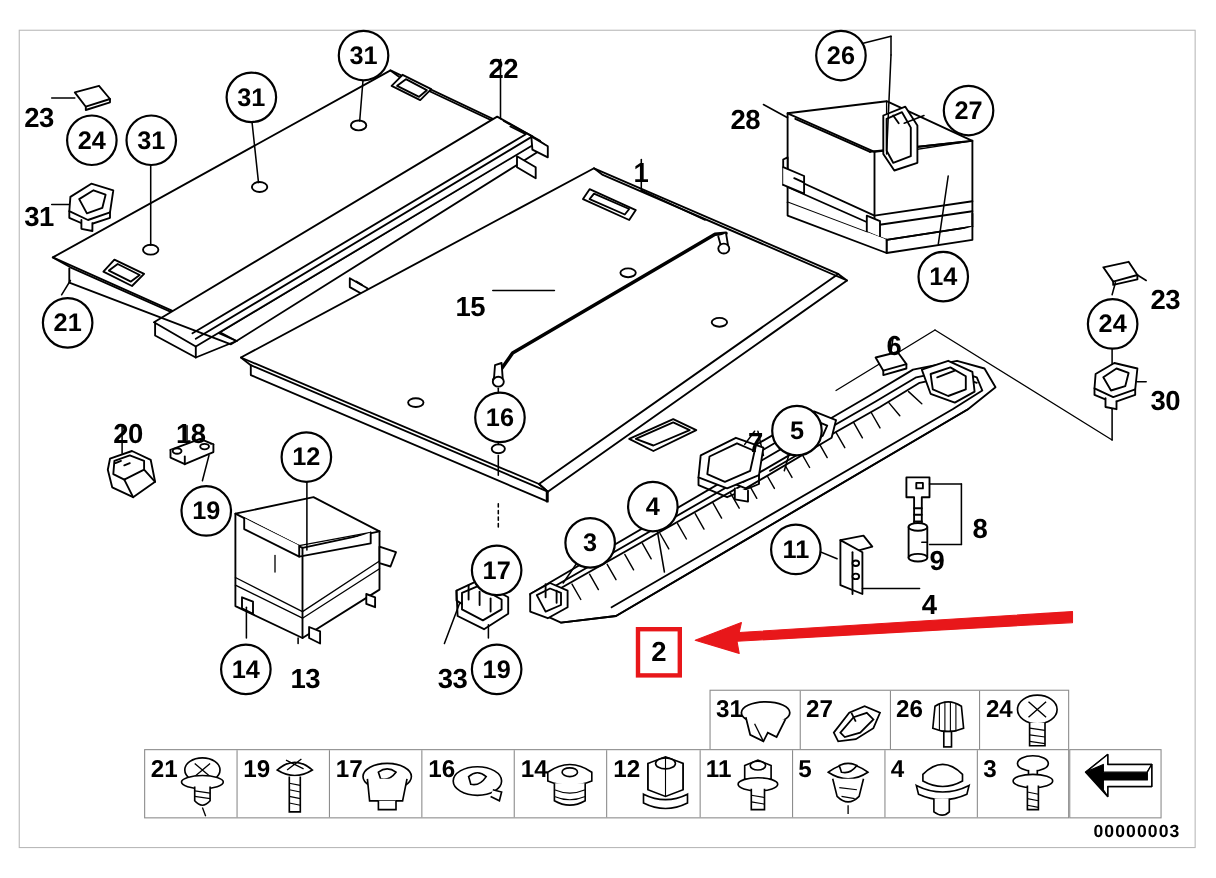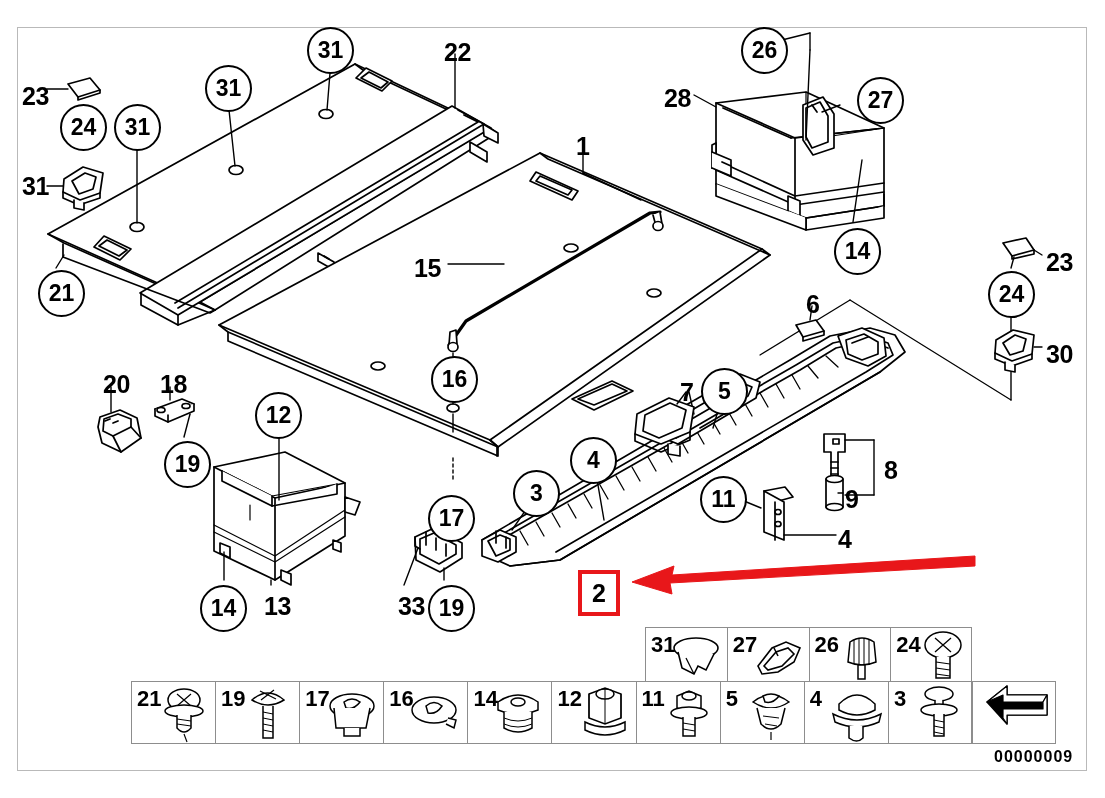--- a/index.html
+++ b/index.html
@@ -1,21 +1,21 @@
 <!DOCTYPE html>
 <html><head>
 <meta charset="utf-8">
 <style>
   html,body{margin:0;padding:0;background:#ffffff;}
   body{width:1105px;height:798px;font-family:"Liberation Sans",sans-serif;overflow:hidden;}
   #stage{position:relative;width:1105px;height:798px;background:#fff;}
   #frame{position:absolute;left:17px;top:27px;width:1070px;height:744px;border:1.5px solid #b9b9b9;box-sizing:border-box;}
   svg{position:absolute;left:0;top:0;width:1105px;height:798px;}
   .lbl{position:absolute;font-weight:bold;color:#000;font-family:"Liberation Sans",sans-serif;white-space:nowrap;}
-  .num-plain{font-size:25px;letter-spacing:-0.5px;}
+  .num-plain{font-size:25px;letter-spacing:-0.5px;margin-top:11px;}
   .circ{position:absolute;border:2.4px solid #000;border-radius:50%;background:#fff;
         display:flex;align-items:center;justify-content:center;font-weight:bold;font-size:23px;
         font-family:"Liberation Sans",sans-serif;color:#000;box-sizing:border-box;}
   .redbox{position:absolute;border:4px solid #e8171a;background:#fff;box-sizing:border-box;
           display:flex;align-items:center;justify-content:center;font-weight:bold;font-size:25px;}
   .tbl{position:absolute;box-sizing:border-box;border:1.4px solid #8d8d8d;background:#fff;}
   .cell{position:absolute;box-sizing:border-box;border-right:1.4px solid #8d8d8d;}
   .cell:last-child{border-right:none;}
   .cellnum{position:absolute;left:5px;top:4px;font-weight:bold;font-size:22px;font-family:"Liberation Sans",sans-serif;}
   .partno{position:absolute;font-weight:bold;font-size:16px;letter-spacing:1px;font-family:"Liberation Sans",sans-serif;}
@@ -529,15 +529,15 @@
   </div>
 
   <div class="tbl" style="left:972px;top:681px;width:84px;height:63px">
     <svg viewBox="0 0 84 63" style="width:84px;height:63px">
       <polygon points="14,20 34,4 34,13 74,13 74,33 34,33 34,42" fill="#000" stroke="#000" stroke-width="1.5" stroke-linejoin="round"></polygon>
       <polygon points="14,20 34,4 34,13 74,13 70,20 30,20 30,13" fill="#fff" stroke="#000" stroke-width="1.2" stroke-linejoin="round"></polygon>
       <polygon points="74,13 74,33 34,33 34,42 30,36 30,27 70,27 70,20" fill="#fff" stroke="#000" stroke-width="1.2" stroke-linejoin="round"></polygon>
     </svg>
   </div>
 
-  <div class="partno" style="left:994px;top:748px">00000009</div>
+  <div class="partno" style="left:994px;top:748px">00000003</div>
 
 </div>
 
 </body></html>

